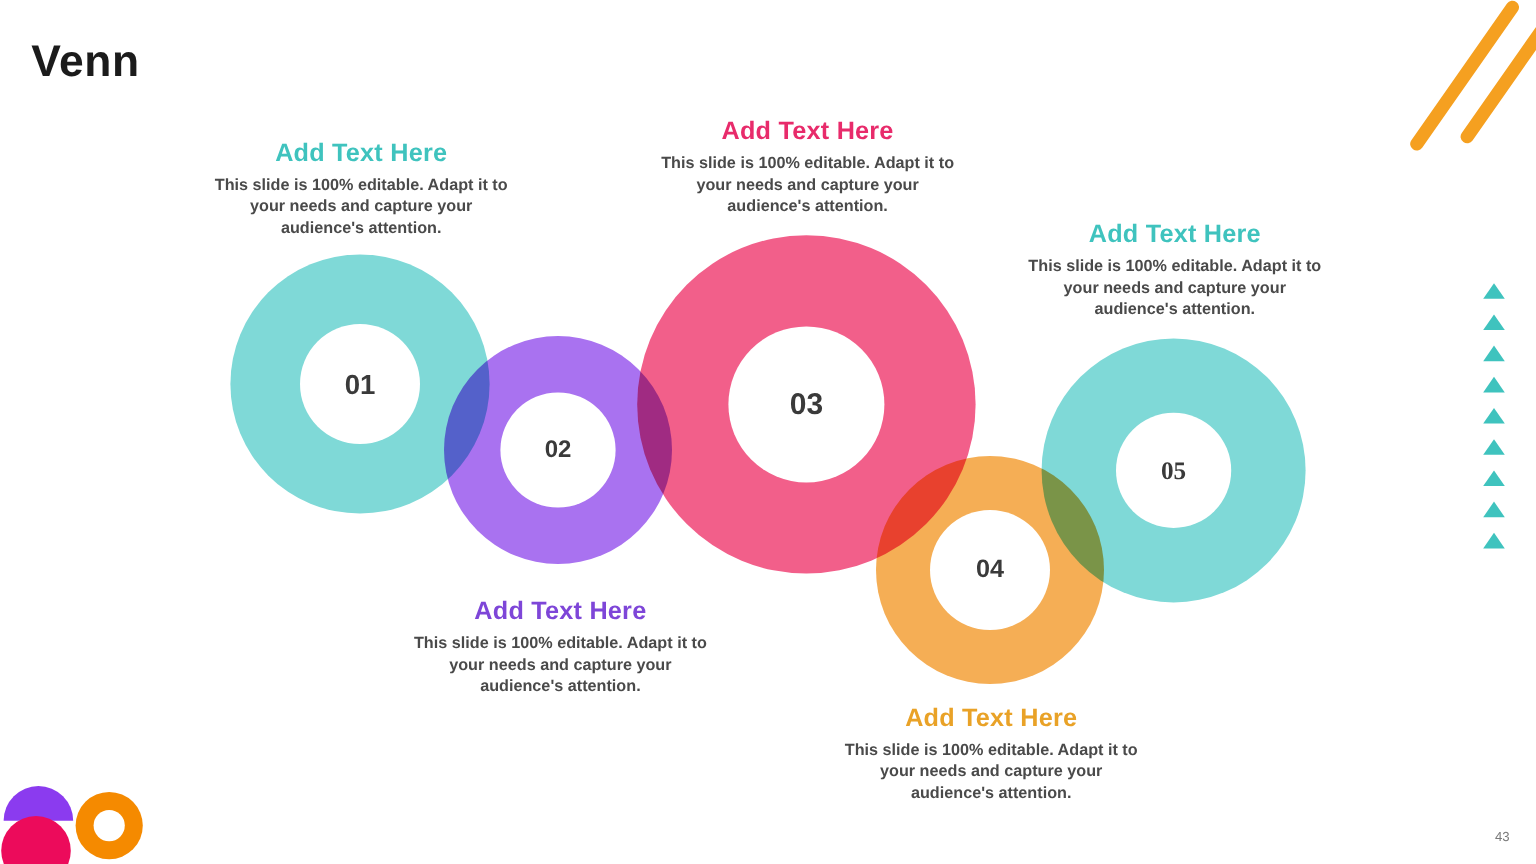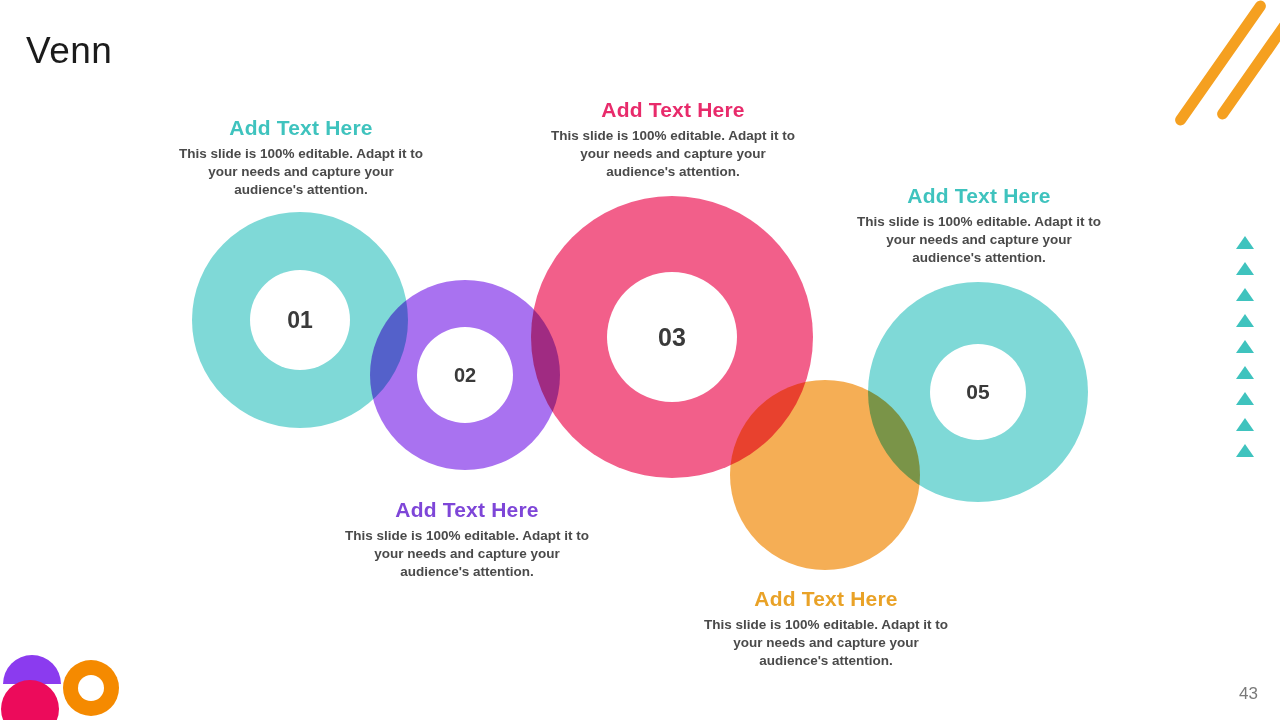--- a/index.html
+++ b/index.html
@@ -14,21 +14,21 @@
     overflow: hidden;
     font-family: "Liberation Sans", sans-serif;
   }
 
   
   #slide-title {
     position: absolute;
     left: 26px;
     top: 28px;
     font-size: 37px;
-    font-weight: normal;
+    font-weight: bold;
     color: #1b1b1b;
     letter-spacing: 0.5px;
     line-height: 46px;
   }
 
   
   #venn-stage {
     position: absolute;
     left: 0;
     top: 0;
@@ -108,21 +108,21 @@
   #deco-donut-hole {
     position: absolute;
     border-radius: 50%;
     background: #ffffff;
   }
 
   #page-number {
     position: absolute;
     right: 22px;
     bottom: 16px;
-    font-size: 17px;
+    font-size: 11px;
     color: #7a7a7a;
   }
 </style>
 </head>
 <body>
 
 <div id="slide-title">Venn</div>
 
 <div id="venn-stage">
 
@@ -138,21 +138,24 @@
 
   <div class="ring-core" style="left:250px; top:270px; width:100px; height:100px; font-size:23px;">
     <span>01</span>
   </div>
   <div class="ring-core" style="left:417px; top:327px; width:96px; height:96px; font-size:20px;">
     <span>02</span>
   </div>
   <div class="ring-core" style="left:607px; top:272px; width:130px; height:130px; font-size:25px;">
     <span>03</span>
   </div>
-  <div class="ring-core" style="left:930px; top:344px; width:96px; height:96px; font-size:21px;">
+  <div class="ring-core" style="left:775px; top:425px; width:100px; height:100px; font-size:21px;">
+    <span>04</span>
+  </div>
+  <div class="ring-core" style="left:930px; top:344px; width:96px; height:96px; font-size:21px;font-family:Liberation Serif, serif;">
     <span>05</span>
   </div>
 </div>
 
 <div class="text-block" style="left:175px; top:117px; width:252px;">
   <div class="tb-heading" style="color:#3FC3BE;">Add Text Here</div>
   <div class="tb-body">This slide is 100% editable. Adapt it to your needs and capture your audience's attention.</div>
 </div>
 
 <div class="text-block" style="left:341px; top:499px; width:252px;">

